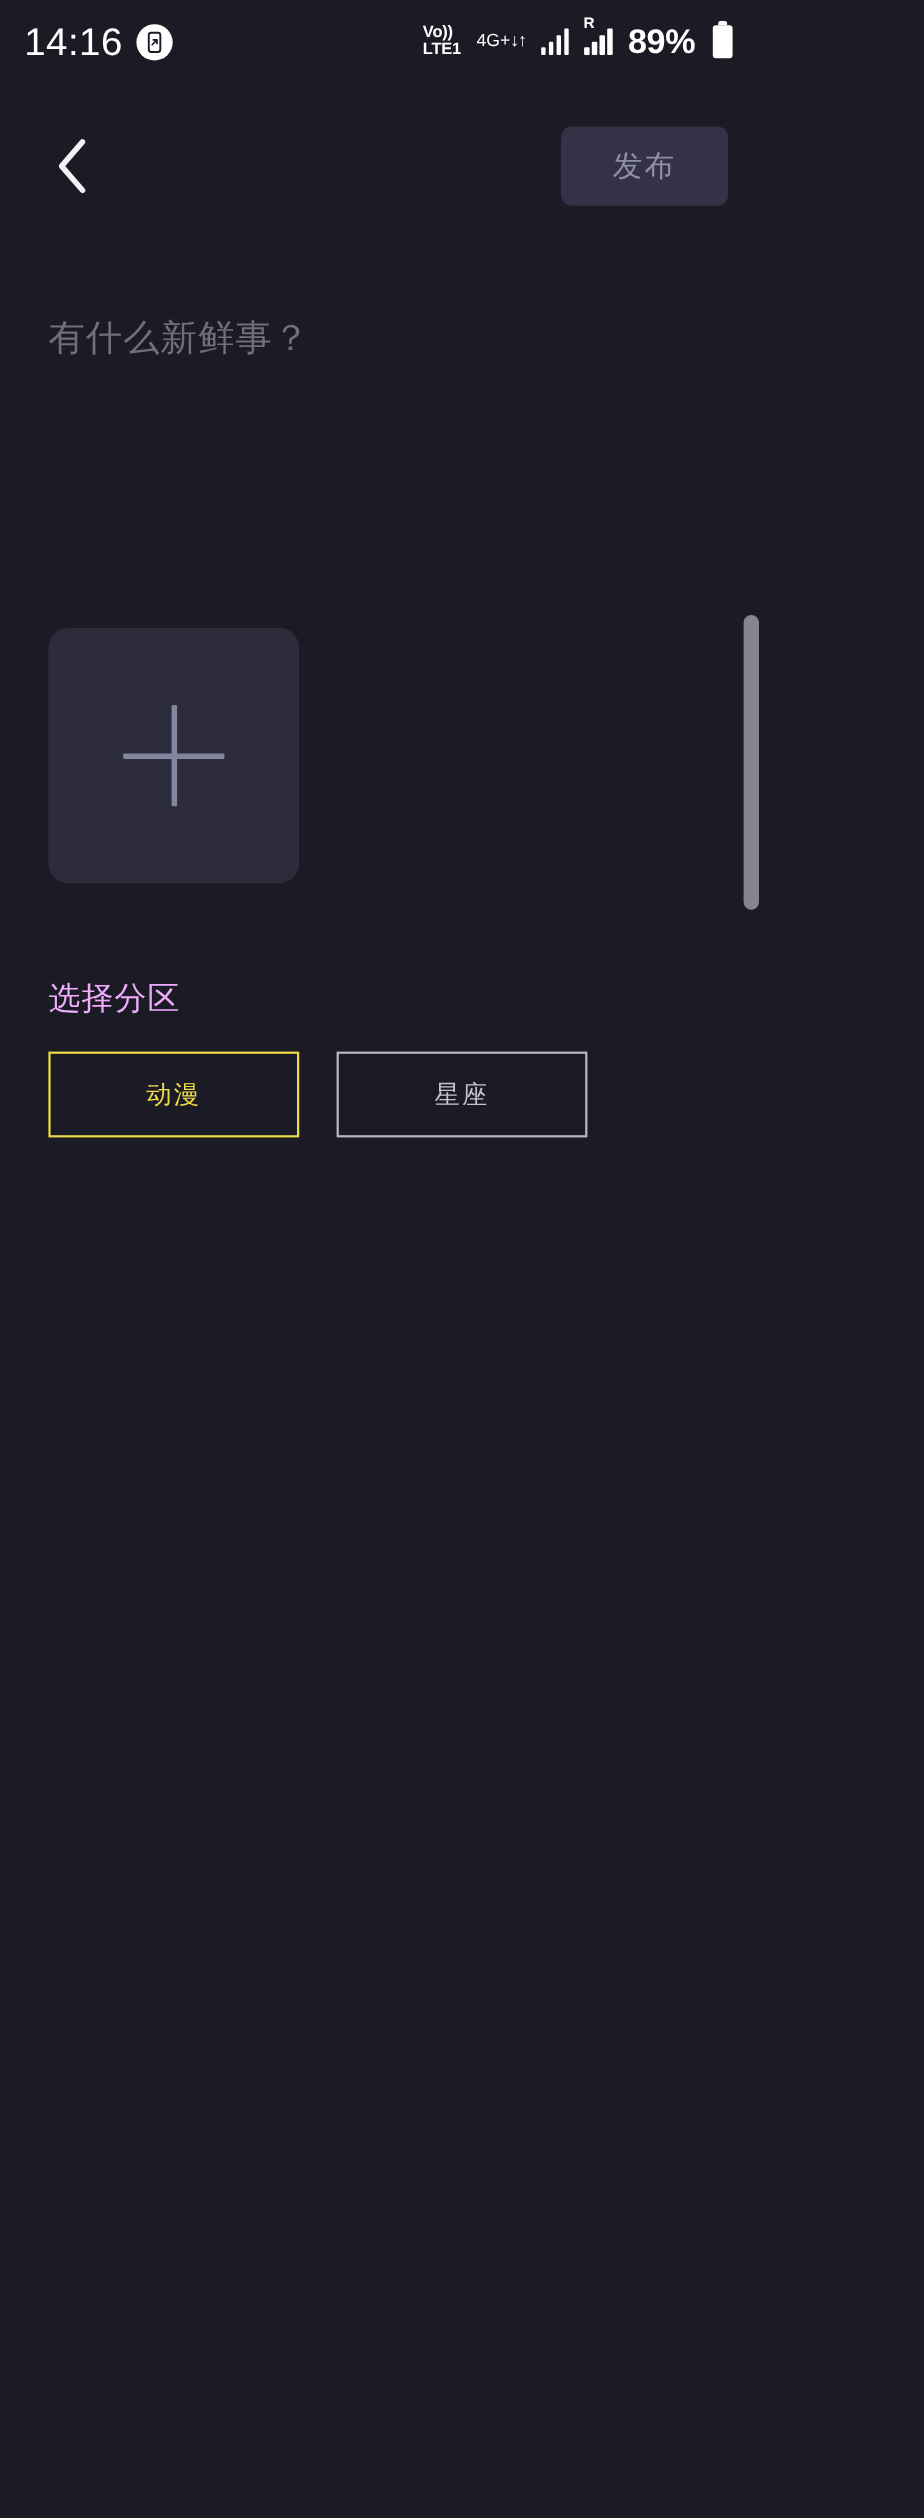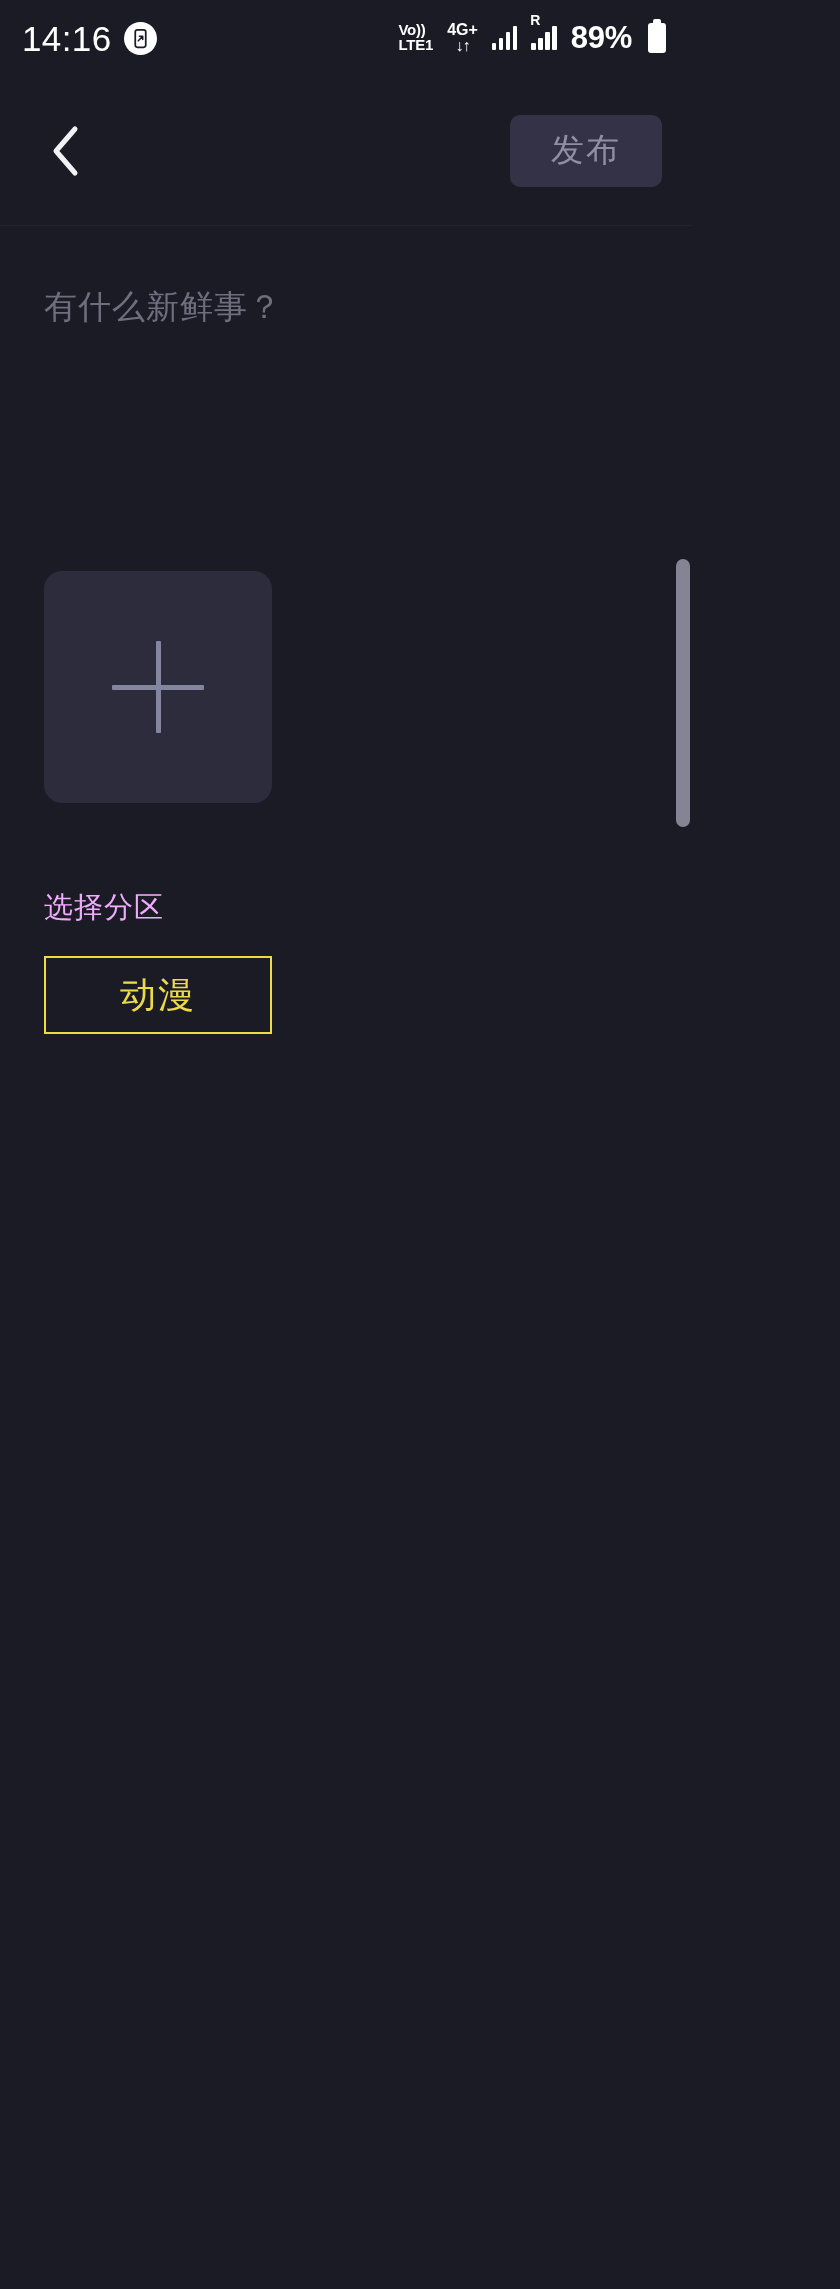--- a/index.html
+++ b/index.html
@@ -35,22 +35,22 @@
     font-size:19px; font-weight:bold;
   }
   .sb-appicon svg{ display:block; }
 
   .sb-right{ display:flex; align-items:center; gap:14px; }
   .volte{
     display:flex; flex-direction:column; align-items:flex-start;
     line-height:0.98; font-size:15px; font-weight:bold; letter-spacing:-0.2px;
   }
   .net4g{
-    display:flex; flex-direction:column; align-items:center;
-    line-height:1.0; font-size:16px; font-weight:bold;
+    display:flex; flex-direction:row; 
+    line-height:1.0; font-size:16px; font-weight:normal;
   }
   .net4g .arrows{ font-size:16px; letter-spacing:-1px; }
   .bars{ display:flex; align-items:flex-end; gap:2.5px; height:24px; }
   .bars i{ display:block; width:4.5px; background:#fff; border-radius:1px; }
   .bars i:nth-child(1){ height:7px; }
   .bars i:nth-child(2){ height:12px; }
   .bars i:nth-child(3){ height:18px; }
   .bars i:nth-child(4){ height:24px; }
   .roam{ position:relative; display:flex; align-items:flex-end; }
   .roam .rlabel{
@@ -78,21 +78,21 @@
     width:62px; height:62px;
     display:flex; align-items:center; justify-content:center;
     cursor:pointer;
   }
   .backbtn svg{ display:block; }
   .publish{
     min-width:152px; height:72px;
     background:#343246;
     border-radius:10px;
     color:#8f8fa3;
-    font-size:33px;
+    font-size:27px;
     display:flex; align-items:center; justify-content:center;
     letter-spacing:2px;
     cursor:pointer;
   }
 
   
   .body{ position:relative; flex:1 1 auto; padding:0 44px; }
   .composer{
     margin-top:58px;
     font-size:33px;
@@ -124,21 +124,21 @@
   }
   .chiprow{
     position:absolute; left:44px; top:730px;
     display:flex; gap:34px;
   }
   .chip{
     width:228px; height:78px;
     display:flex; align-items:center; justify-content:center;
     border:2px solid #b9b9cb;
     color:#c3c3d1;
-    font-size:36px;
+    font-size:23px;
     letter-spacing:2px;
     background:transparent;
     cursor:pointer;
   }
   .chip.selected{
     border-color:#ecdb47;
     color:#ecdb47;
   }
 
   
@@ -235,19 +235,20 @@
     <div class="composer">有什么新鲜事？</div>
 
     <div class="addbox">
       <span class="plus"></span>
     </div>
 
     <div class="sectitle">选择分区</div>
 
     <div class="chiprow">
       <div class="chip selected">动漫</div>
+      <div class="chip">星座</div>
     </div>
 
     <div class="scrollthumb"></div>
   </div>
 
 
 </div>
 
 </body></html>

